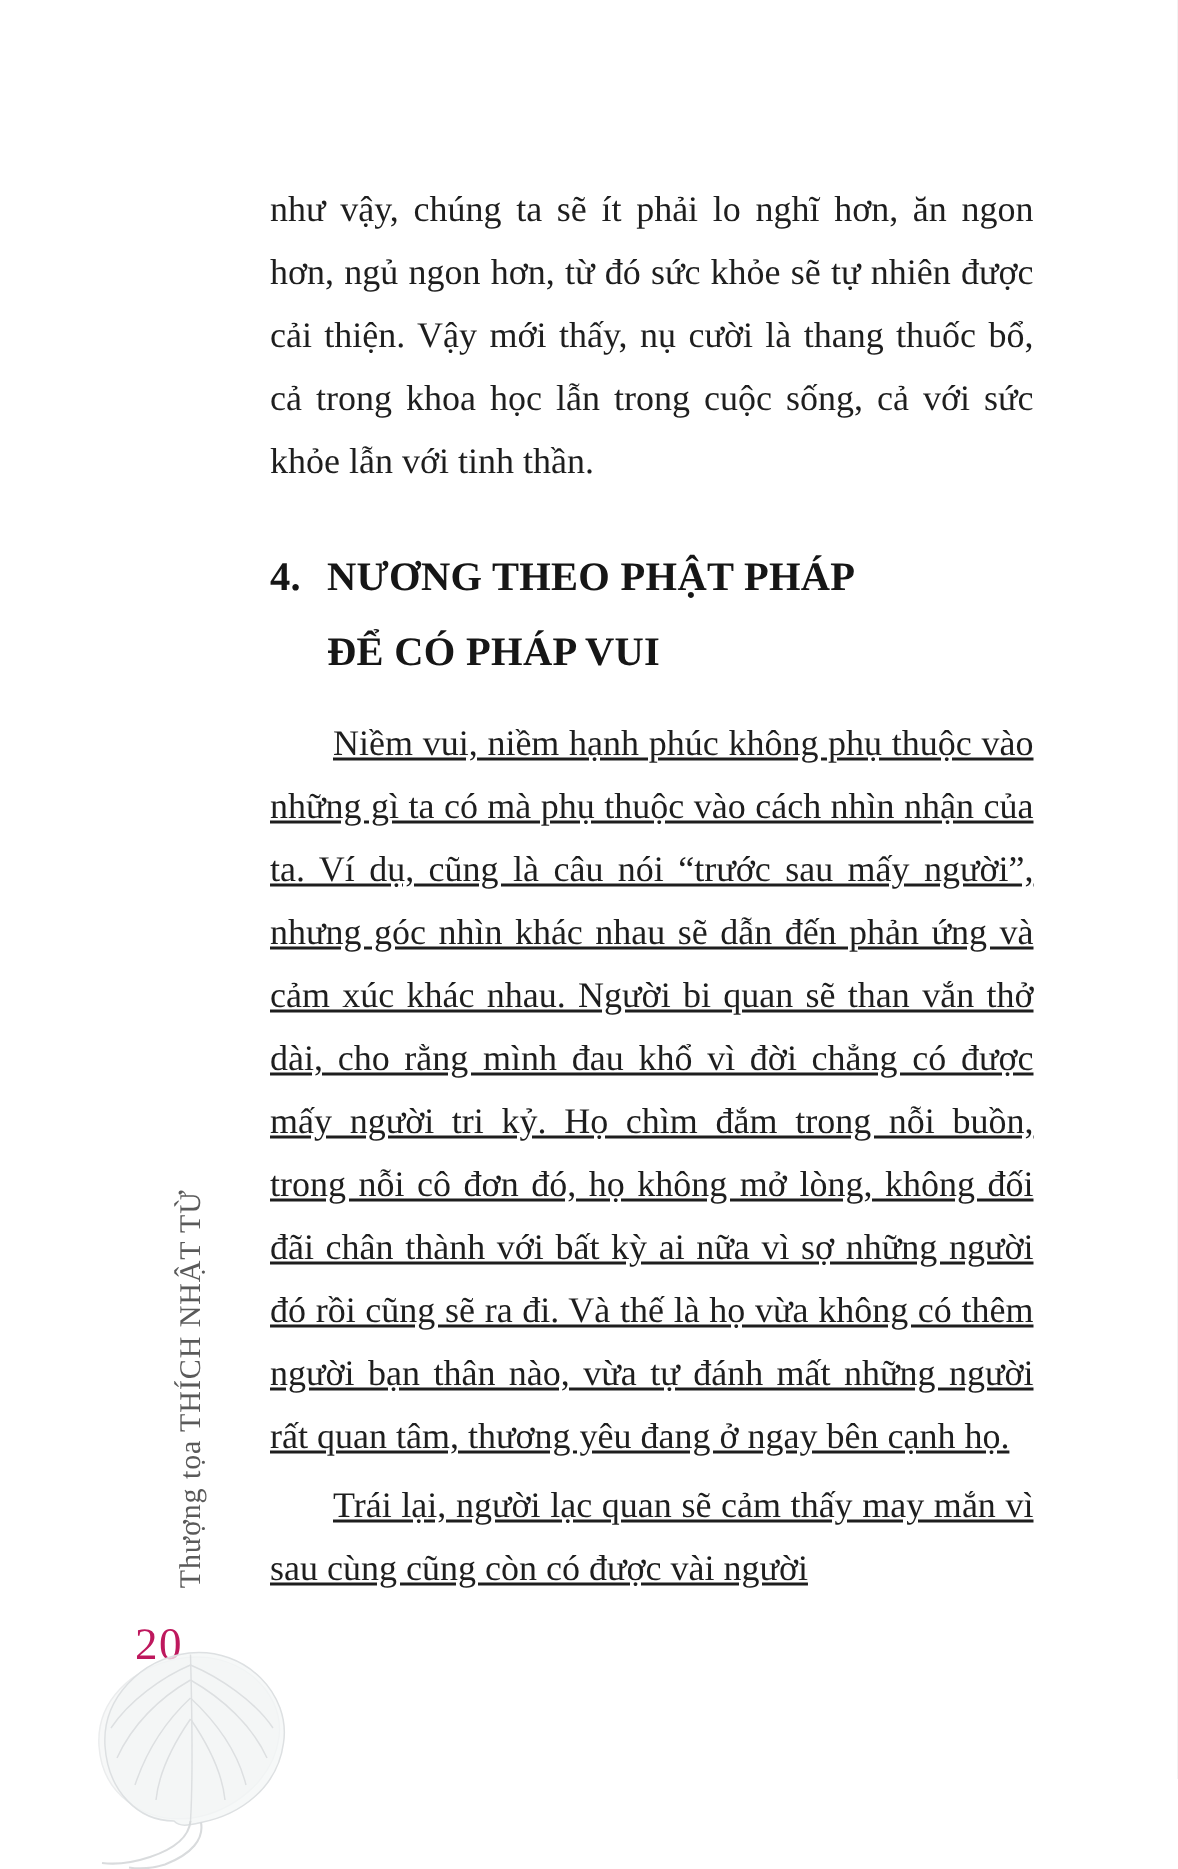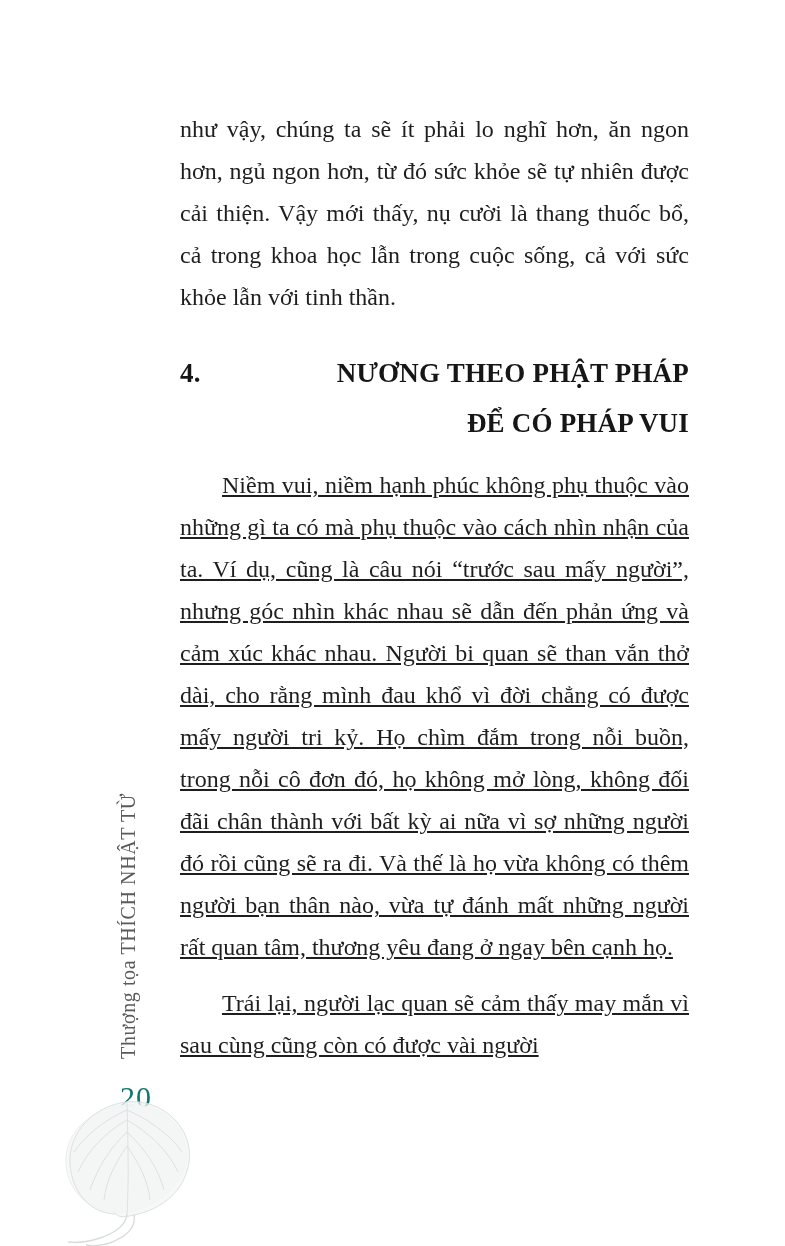--- a/index.html
+++ b/index.html
@@ -11,66 +11,66 @@
     background: #ffffff;
     overflow: hidden;
     font-family: "Liberation Serif", "DejaVu Serif", serif;
     color: #1e1e1e;
   }
 
   
   .text-column {
     position: absolute;
     left: 180px;
-    top: 108px;
+    top: 119px;
     width: 509px;
   }
   .body-para {
     font-size: 24px;
     line-height: 42px;
     text-align: justify;
     color: #1e1e1e;
   }
   .body-para.indent { text-indent: 42px; text-decoration: underline; }
   .para-2 { margin-top: 16px; }
-  .para-3 { margin-top: 14px; }
+  .para-3 { margin-top: 4px; }
 
   .section-heading {
     display: flex;
     align-items: flex-start;
     margin-top: 30px;
     font-size: 27px;
     line-height: 50px;
     font-weight: bold;
     color: #161616;
     letter-spacing: 0.2px;
   }
   .section-heading .sec-num {
     flex: 0 0 38px;
   }
-  .section-heading .sec-title { flex: 1; text-align: right; }
+  .section-heading .sec-title { flex: 1; }
 
   
   .author-vertical {
     position: absolute;
     left: 128px;
     top: 926px;
     transform: translate(-50%, -50%) rotate(-90deg);
     transform-origin: center center;
     white-space: nowrap;
     font-size: 20px;
     letter-spacing: 0.6px;
     color: #5a5a5a;
   }
   .page-number {
     position: absolute;
-    left: 120px;
+    left: 90px;
     top: 1080px;
     font-size: 30px;
-    color: #0f766e;
+    color: #be185d;
     letter-spacing: 1px;
   }
   .leaf-watermark {
     position: absolute;
     left: 48px;
     top: 1096px;
     width: 160px;
     height: 150px;
     pointer-events: none;
   }

